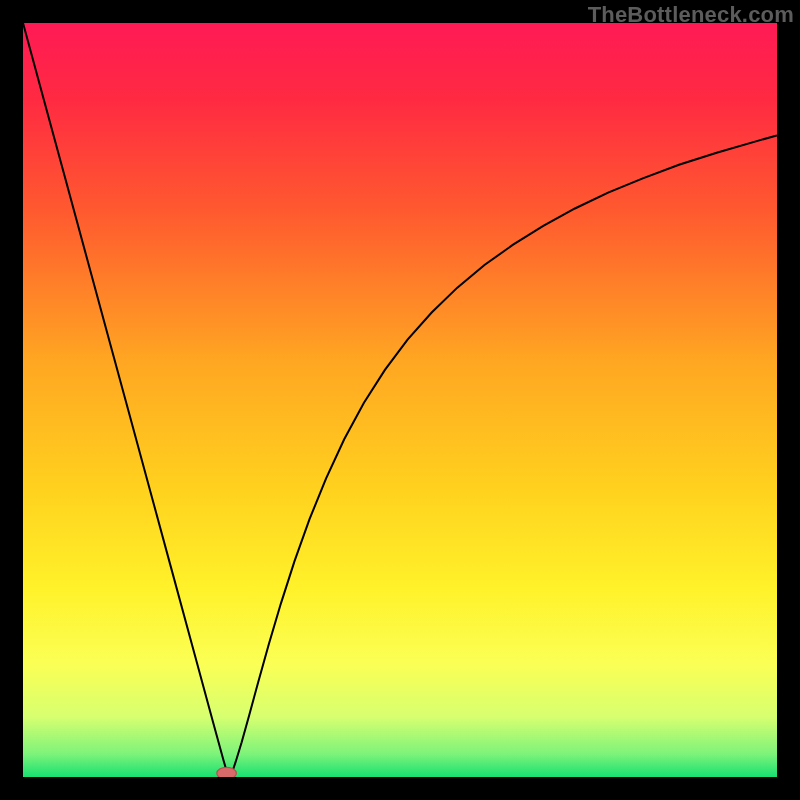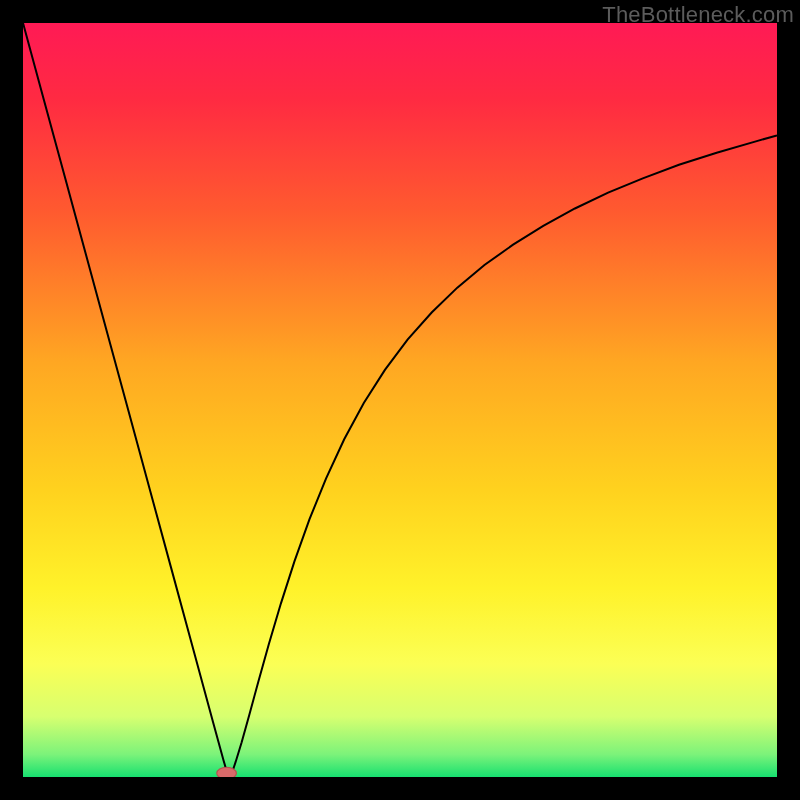--- a/index.html
+++ b/index.html
@@ -26,21 +26,21 @@
     width: 754px;
     height: 754px;
     display: block;
   }
   .watermark {
     position: absolute;
     top: 2px;
     right: 6px;
     color: #5c5c5c;
     font-size: 22px;
-    font-weight: 400;
+    font-weight: 700;
     letter-spacing: 0.2px;
     white-space: nowrap;
     z-index: 5;
   }
 </style>
 </head>
 <body>
 
 <div class="watermark">TheBottleneck.com</div>
 

